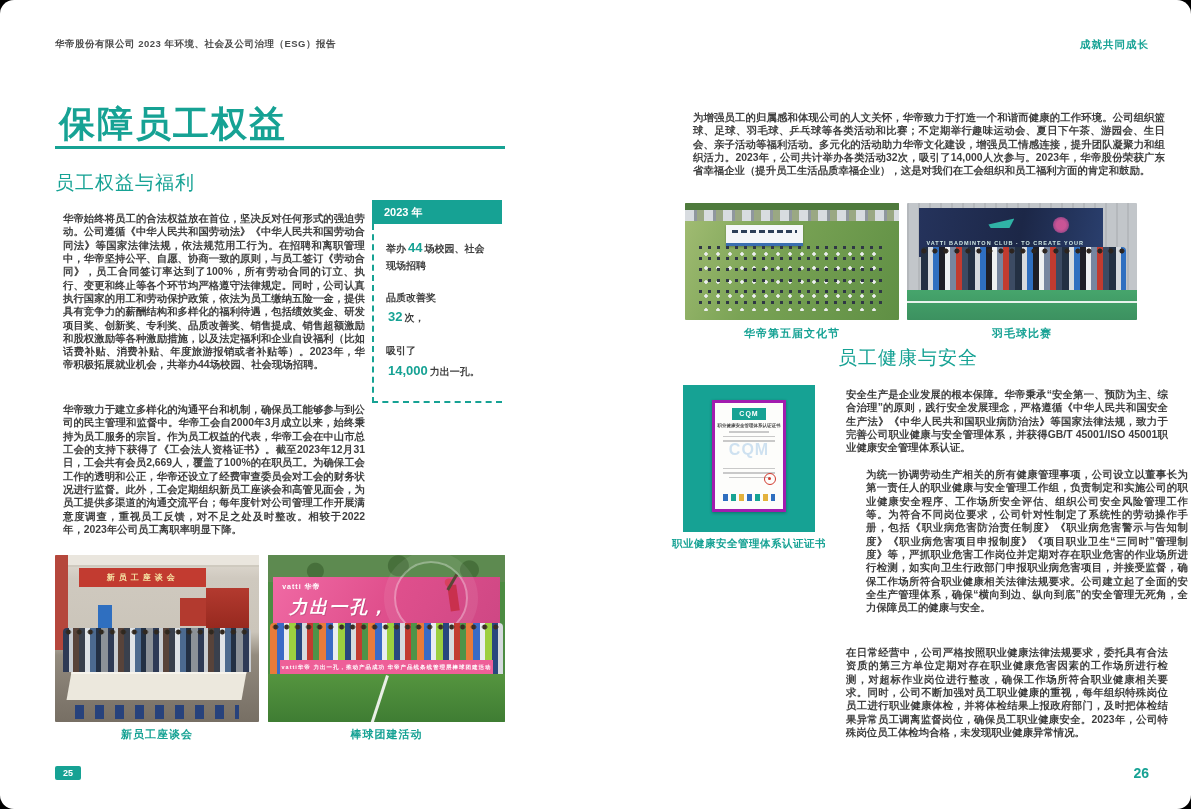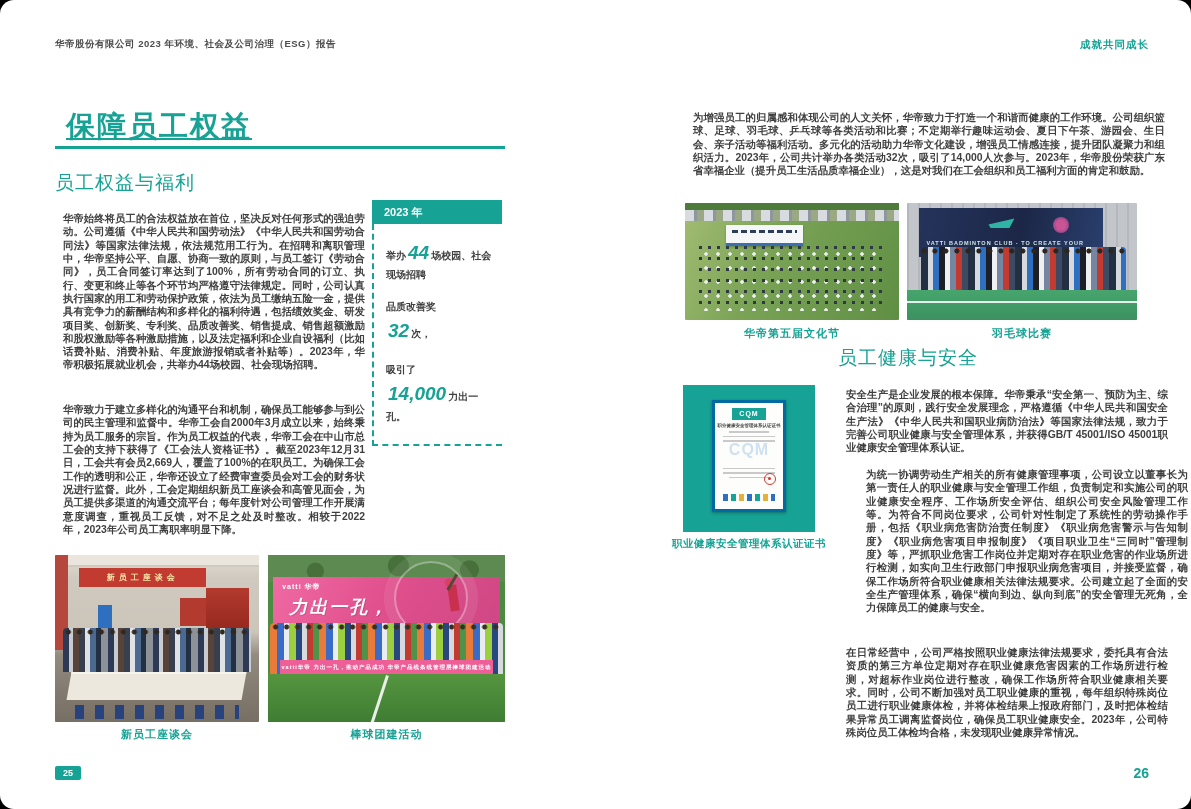--- a/index.html
+++ b/index.html
@@ -9,22 +9,22 @@
   :root{--teal:#16A294;--ink:#3F3F3F;}
 
   
   .hdr-left{position:absolute;left:55px;top:38px;font-size:9.5px;font-weight:700;color:#4c4c4c;letter-spacing:.5px;}
   .hdr-right{position:absolute;right:42px;top:38px;font-size:10.5px;font-weight:800;color:var(--teal);letter-spacing:1px;}
   .pgnum-left{position:absolute;left:55px;top:766px;width:26px;height:14px;background:var(--teal);
               border-radius:2px;color:#fff;font-size:9px;font-weight:700;text-align:center;line-height:14px;}
   .pgnum-right{position:absolute;right:42px;top:765px;font-size:14px;font-weight:800;color:var(--teal);}
 
   
-  .page-title{position:absolute;left:55px;top:96px;margin:11px;font-size:29px;font-weight:800;
-              color:var(--teal);letter-spacing:2px;text-decoration:underline;}
+  .page-title{position:absolute;left:55px;top:96px;margin:4px;font-size:36px;font-weight:800;
+              color:var(--teal);letter-spacing:2px;}
   .title-rule{position:absolute;left:55px;top:146px;width:450px;height:3px;background:var(--teal);}
   .sec-h{position:absolute;margin:0;font-size:19px;font-weight:400;color:var(--teal);letter-spacing:1px;}
   .sec-h-1{left:55px;top:170px;}
   .sec-h-2{left:838px;top:345px;}
   .body{position:absolute;margin:8px;font-size:10.4px;line-height:1.28;color:var(--ink);
         font-weight:700;text-align:justify;}
   .p1{left:55px;top:204px;width:302px;}
   .p2{left:55px;top:395px;width:302px;}
   .rp1{left:685px;top:103px;width:472px;}
   .sp1{left:838px;top:380px;width:322px;}
@@ -32,21 +32,21 @@
   .sp3{left:838px;top:638px;width:322px;}
 
   
   .statbox{position:absolute;left:372px;top:200px;width:130px;}
   .statbox-hd{height:24px;background:var(--teal);color:#fff;font-size:11px;font-weight:700;
               line-height:24px;padding-left:12px;}
   .statbox-bd{border-left:2px dashed var(--teal);border-bottom:2px dashed var(--teal);
               padding:14px 8px 20px 12px;font-size:10px;color:var(--ink);font-weight:600;}
   .stat{margin-bottom:16px;line-height:1.55;}
   .stat:last-child{margin-bottom:0;}
-  .stat .sv{color:var(--teal);font-size:19px;font-weight:800;margin:4px 2px;font-style:italic;}
+  .stat .sv{color:var(--teal);font-size:13px;font-weight:800;margin:4px 2px;}
   .stat.stacked .sp{display:block;margin-bottom:2px;}
 
   
   .photo{position:absolute;overflow:hidden;border-radius:1px;}
   .caption{position:absolute;font-size:11px;font-weight:800;color:var(--teal);text-align:center;letter-spacing:1px;}
 
   
   .ph-meeting{left:55px;top:555px;width:204px;height:167px;
     background:linear-gradient(180deg,#e3ded5 0%,#cfc9bf 14%,#cbc5ba 46%,#938b7e 60%,#857d72 78%,#776f64 100%);}
   .ph-meeting .ceil{position:absolute;top:0;left:0;right:0;height:10px;background:#eae6de;border-bottom:2px solid #cfcabf;}
@@ -124,21 +124,21 @@
     background:
       radial-gradient(circle at 5px 4px,#2c241f 2.3px,transparent 2.8px) top/11px 9px repeat-x,
       repeating-linear-gradient(90deg,#233043 0 7px,#d6dade 7px 12px,#2f6fc0 12px 18px,#1e1e26 18px 24px,#eef0f2 24px 29px,#7786a0 29px 35px,#c23b30 35px 41px,#3c4b63 41px 47px);}
   .ph-badminton .floor{position:absolute;left:0;right:0;bottom:0;height:26%;
     background:linear-gradient(180deg,#46a56c 0%,#3c9160 100%);}
   .ph-badminton .floor:after{content:"";position:absolute;left:0;right:0;top:38%;height:2px;background:#e8f2ec;}
 
   
   .cert-block{position:absolute;left:683px;top:385px;width:132px;height:147px;background:var(--teal);}
   .cert{position:absolute;left:29px;top:15px;width:74px;height:112px;background:#fdfdfb;
-        border:3px solid #0369a1;box-shadow:0 1px 3px rgba(0,0,0,.3);box-sizing:border-box;overflow:hidden;}
+        border:3px solid #a21caf;box-shadow:0 1px 3px rgba(0,0,0,.3);box-sizing:border-box;overflow:hidden;}
   .cert .cqm{width:34px;height:12px;margin:5px auto 3px;background:var(--teal);color:#fff;
         font-size:7px;font-weight:800;text-align:center;line-height:12px;letter-spacing:1px;}
   .cert .ctitle{font-size:4.5px;color:#444;text-align:center;margin:0 2px 3px;font-weight:700;}
   .cert .line{height:1.5px;background:#c9c9c9;margin:3px 8px 0;}
   .cert .line.w60{width:60%;margin-left:auto;margin-right:auto;}
   .cert .wm{position:absolute;left:0;right:0;top:38px;text-align:center;font-size:16px;font-weight:800;
         color:#a9cbe8;opacity:.55;letter-spacing:1px;}
   .cert .seal{position:absolute;right:7px;bottom:24px;width:12px;height:12px;border-radius:50%;
         border:1.6px solid #d23a2e;box-sizing:border-box;}
   .cert .seal:after{content:"";position:absolute;left:3px;top:3px;width:3px;height:3px;background:#d23a2e;border-radius:50%;}

